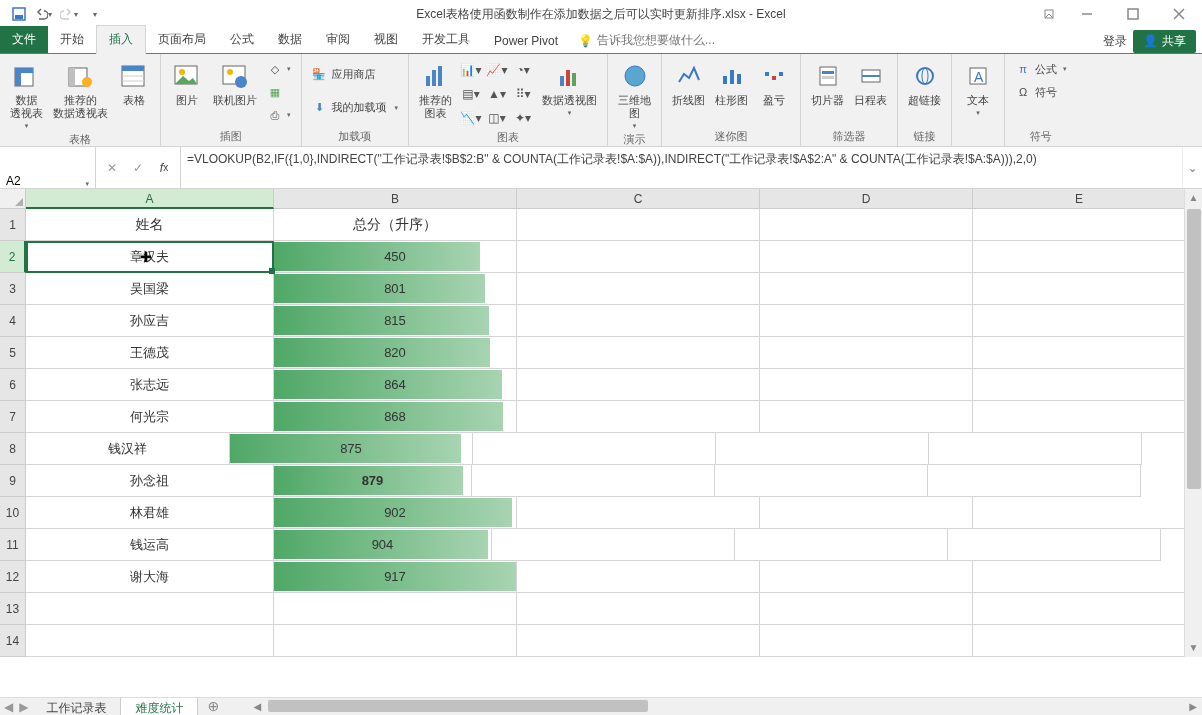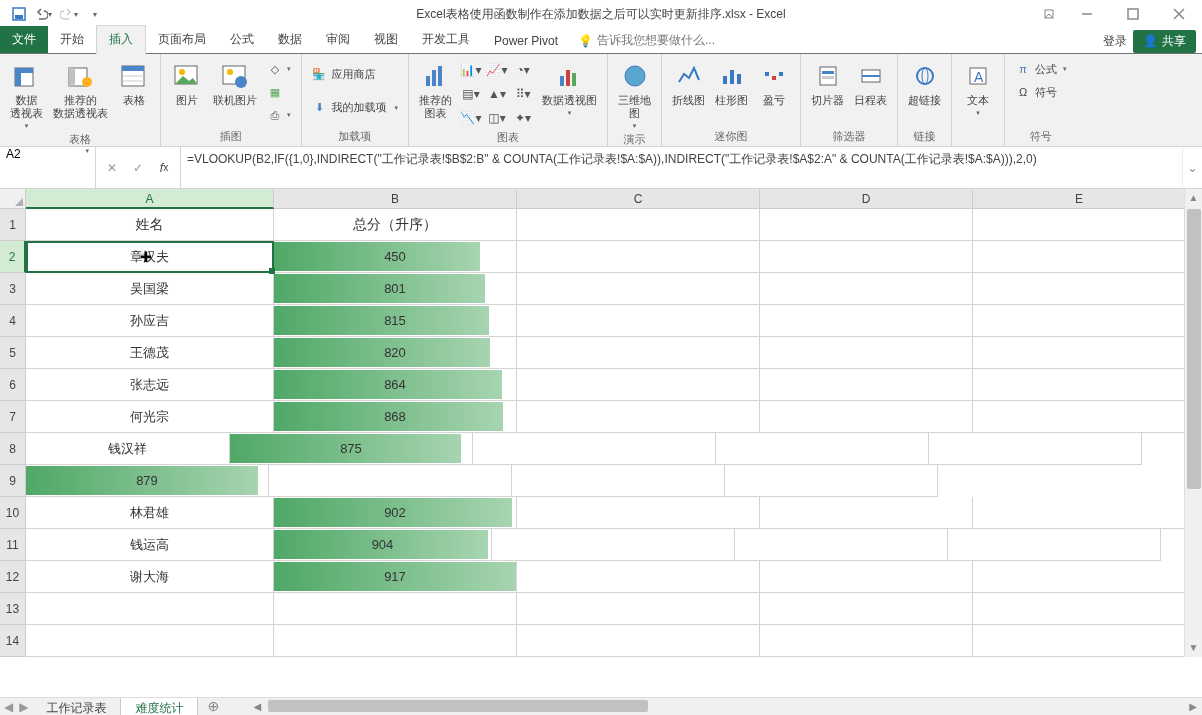--- a/index.html
+++ b/index.html
@@ -35,21 +35,21 @@
 .big-btn .lbl { font-size: 11px; color: #444; text-align: center; line-height: 1.2; white-space: pre-line; }
 .small-col { display: flex; flex-direction: column; gap: 1px; }
 .small-btn { display: flex; align-items: center; gap: 4px; padding: 2px 4px; cursor: pointer; font-size: 11px; color: #444; height: 22px; }
 .small-glyph { width: 16px; height: 16px; display: flex; align-items: center; justify-content: center; }
 .gallery { display: flex; flex-wrap: wrap; width: 78px; gap: 0; }
 .gal-item { width: 26px; height: 24px; display: flex; align-items: center; justify-content: center; cursor: pointer; color: #555; }
 .dd-arrow { font-size: 7px; color: #666; }
 
 
 .formula-row { height: 42px; border-bottom: 1px solid #d4d4d4; display: flex; align-items: stretch; }
-.name-box { width: 96px; border-right: 1px solid #d4d4d4; display: flex; align-items: flex-start; padding: 0 6px; justify-content: space-between; }
+.name-box { width: 96px; border-right: 1px solid #d4d4d4; display: flex; align-items: flex-end; padding: 0 6px; justify-content: space-between; }
 .name-box input { border: none; width: 60px; font-size: 12px; outline: none; }
 .fb-btns { display: flex; align-items: center; border-right: 1px solid #d4d4d4; padding: 0 4px; gap: 2px; }
 .fb-btn { width: 24px; height: 100%; display: flex; align-items: center; justify-content: center; color: #999; cursor: pointer; }
 .fb-btn.enabled { color: #444; }
 .formula-input { flex: 1; padding: 4px 6px; font-size: 12px; color: #444; line-height: 1.4; display: flex; align-items: flex-start; word-break: break-all; }
 .fb-expand { width: 20px; display: flex; align-items: center; justify-content: center; color: #888; cursor: pointer; border-left: 1px solid #eee; }
 
 
 .grid-wrap { position: relative; height: 468px; overflow: hidden; }
 .col-headers { display: flex; height: 20px; background: #f0f0f0; border-bottom: 1px solid #ccc; }
@@ -550,21 +550,24 @@
         <div class="cell" style="width: 243px;">
           <div class="databar" style="width: 95.4198%;"></div>
           <span class="cell-text">875</span>
         </div>
         <div class="cell" style="width: 243px;"></div>
         <div class="cell" style="width: 213px;"></div>
         <div class="cell" style="width: 213px;"></div>
       </div>
       <div class="row">
         <div class="rh">9</div>
-        <div class="cell" style="width: 243px;">
+        <div class="cell" style="width: 248px;">
+          <span class="cell-text">孙念祖</span>
+        </div>
+        <div class="cell" style="width: 198px; font-weight: bold;">
           <div class="databar" style="width: 95.8561%;"></div>
           <span class="cell-text">879</span>
         </div>
         <div class="cell" style="width: 243px;"></div>
         <div class="cell" style="width: 213px;"></div>
         <div class="cell" style="width: 213px;"></div>
       </div>
       <div class="row">
         <div class="rh">10</div>
         <div class="cell" style="width: 248px;">

